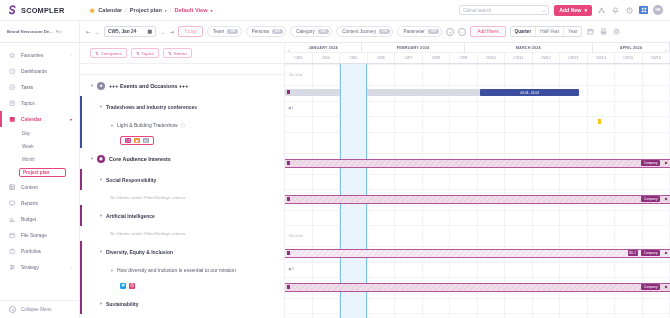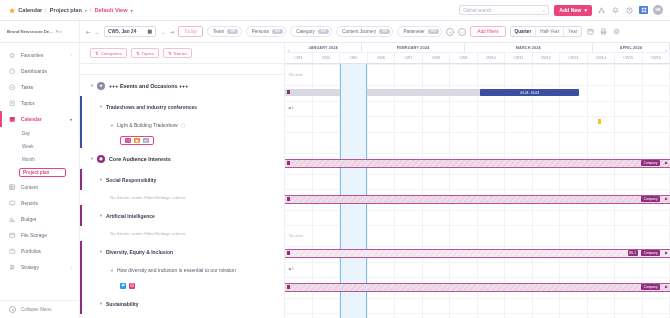--- a/index.html
+++ b/index.html
@@ -251,20 +251,28 @@
   .nodate-txt { position:absolute; left: 4px; font-size: 4px; color: #b6b6c6; font-style: italic; z-index:3; }
   .count-txt { position:absolute; left: 3px; font-size: 3.6px; color: #8a8aa0; z-index:3; }
   .yellow-tick { position:absolute; width: 2.2px; height: 5px; background: #f5c518; z-index: 4; }
 </style>
 </head>
 <body>
 
 <div id="app">
 
   <div class="topbar">
+    <div class="logo-zone">
+      <span class="logo-mark">
+        <svg viewBox="0 0 24 24" width="11" height="11">
+          <path d="M17 5 C17 2.5 13 1.5 10 3 C6.5 4.7 6 8 9 9.5 L14 11.5 C17 13 16.5 16.3 13 18 C10 19.5 6 18.5 6 16" fill="none" stroke="#6b2f8e" stroke-width="3.4" stroke-linecap="round"></path>
+        </svg>
+      </span>
+      <span class="logo-text">SCOMPLER</span>
+    </div>
 
     <div class="breadcrumb">
       <span class="star-icon">★</span>
       <span class="bc-link">Calendar</span>
       <span class="bc-sep">/</span>
       <span class="bc-link">Project plan</span>
       <span class="caret">▾</span>
       <span class="bc-sep">/</span>
       <span class="bc-accent">Default View</span>
       <span class="caret" style="color:#e8457c">▾</span>

